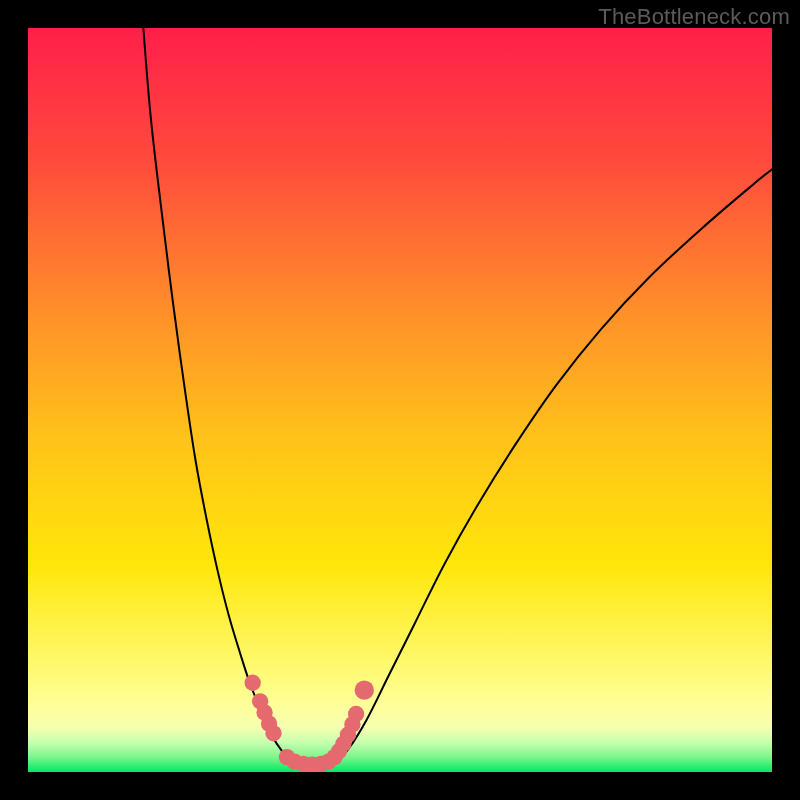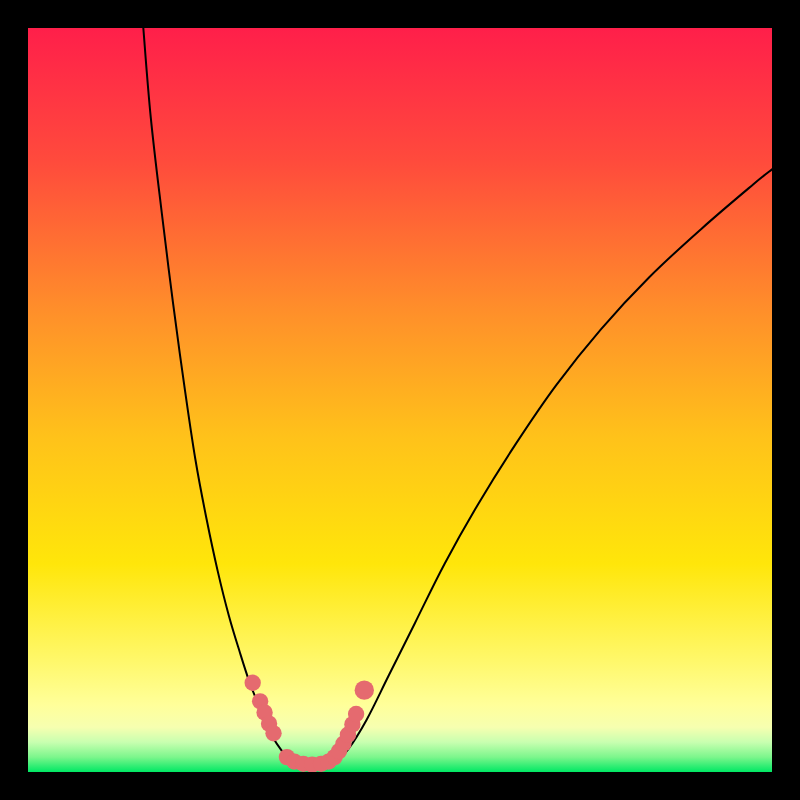--- a/index.html
+++ b/index.html
@@ -94,13 +94,14 @@
         <circle cx="310.99" cy="723.17" r="8.18" fill="#e56a6f"></circle>
         <circle cx="315.46" cy="715.73" r="8.18" fill="#e56a6f"></circle>
         <circle cx="319.92" cy="706.80" r="8.18" fill="#e56a6f"></circle>
         <circle cx="324.38" cy="696.38" r="8.18" fill="#e56a6f"></circle>
         <circle cx="328.10" cy="685.97" r="8.18" fill="#e56a6f"></circle>
         <circle cx="336.29" cy="662.16" r="9.67" fill="#e56a6f"></circle>
       </svg>
 
   </div>
 
+  <div class="watermark">TheBottleneck.com</div>
 </div>
 
 </body></html>

